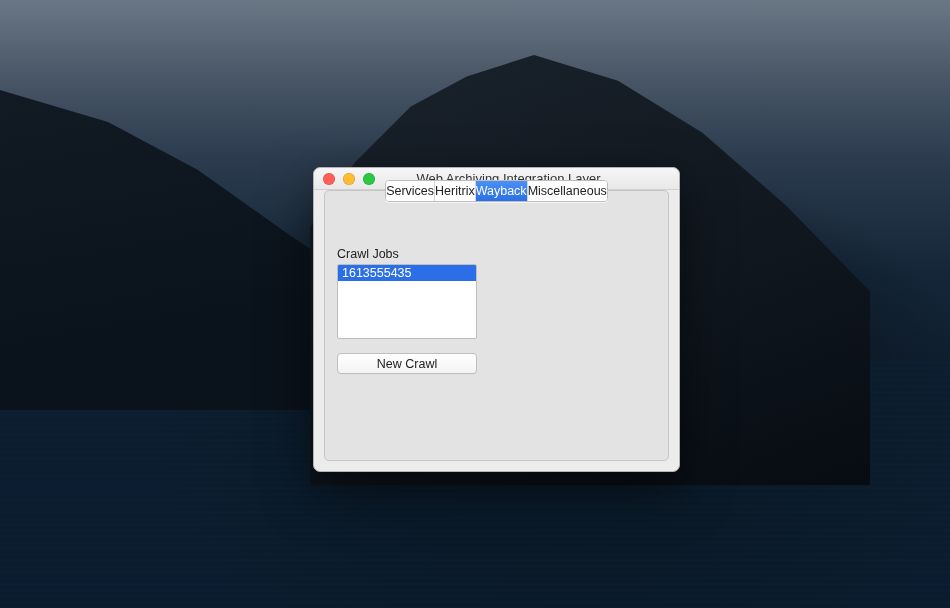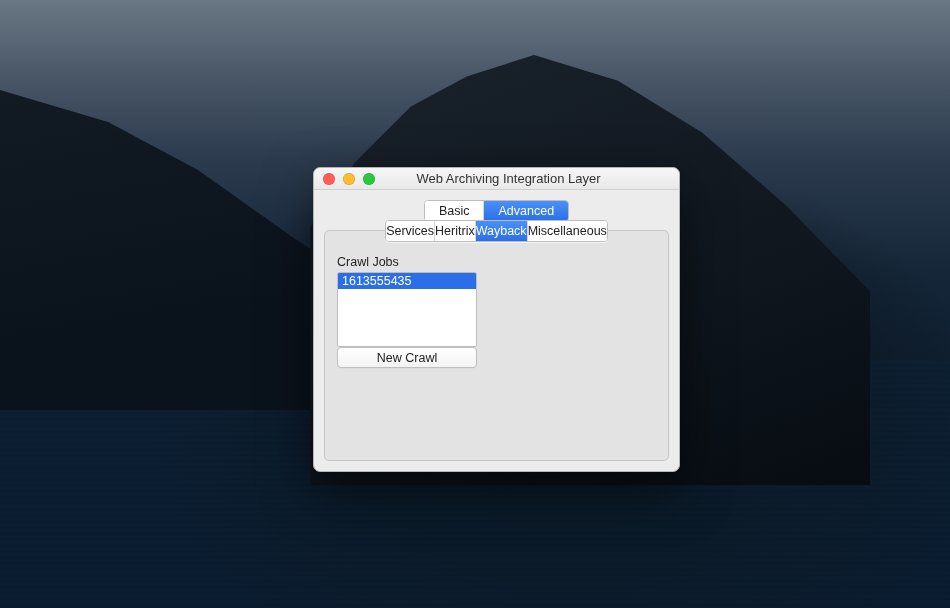--- a/index.html
+++ b/index.html
@@ -60,31 +60,31 @@
     margin:0 10px 10px; border:1px solid #c6c6c6; border-radius:5px;
     background:#e3e3e3; position:relative; flex:1; padding-top:18px;
   }
   .tabgroup .seg2-wrap {
     position:absolute; top:-11px; left:0; right:0; display:flex; justify-content:center;
   }
   .seg2 button { padding:2px 0; }
 
   .content { display:flex; gap:14px; padding:6px 12px 12px; font-size:12.5px; color:#222; }
   .leftcol { width:142px; }
-  .label { margin-bottom:3px; }
+  .label { margin-bottom:3px;margin-top:32px; }
   .listbox {
     width:140px; height:75px; background:#fff; border:1px solid #bdbdbd; border-radius:2px;
     overflow:hidden;
   }
   .list-item {
     padding:1px 4px; font-size:12.5px;
   }
   .list-item.selected { background:#2a6fe8; color:#fff; }
 
-  .btnstack { display:flex; flex-direction:row; gap:20px; }
+  .btnstack { margin-top:14px; display:flex; flex-direction:row; gap:20px; }
   .mac-btn {
     width:140px; height:21px; font-size:12.5px; background:linear-gradient(#ffffff,#f3f3f3);
     border:1px solid #bfbfbf; border-radius:4px; color:#222; cursor:default;
     box-shadow:0 1px 0 rgba(0,0,0,0.02);
   }
 
   .rightcol { padding-top:0; line-height:1.45; }
   .indent { padding-left:10px; }
 </style>
 </head>
@@ -98,26 +98,20 @@
   <div class="window">
     <div class="titlebar">
       <div class="traffic">
         <div class="tl red"></div>
         <div class="tl yellow"></div>
         <div class="tl green"></div>
       </div>
       <div class="title">Web Archiving Integration Layer</div>
     </div>
 
-    <div class="seg-outer">
-      <div class="seg">
-        <button>Basic</button>
-        <button class="active">Advanced</button>
-      </div>
-    </div>
 
     <div class="tabgroup">
       <div class="seg2-wrap">
         <div class="seg2">
           <button>Services</button>
           <button>Heritrix</button>
           <button class="active">Wayback</button>
           <button>Miscellaneous</button>
         </div>
       </div>

